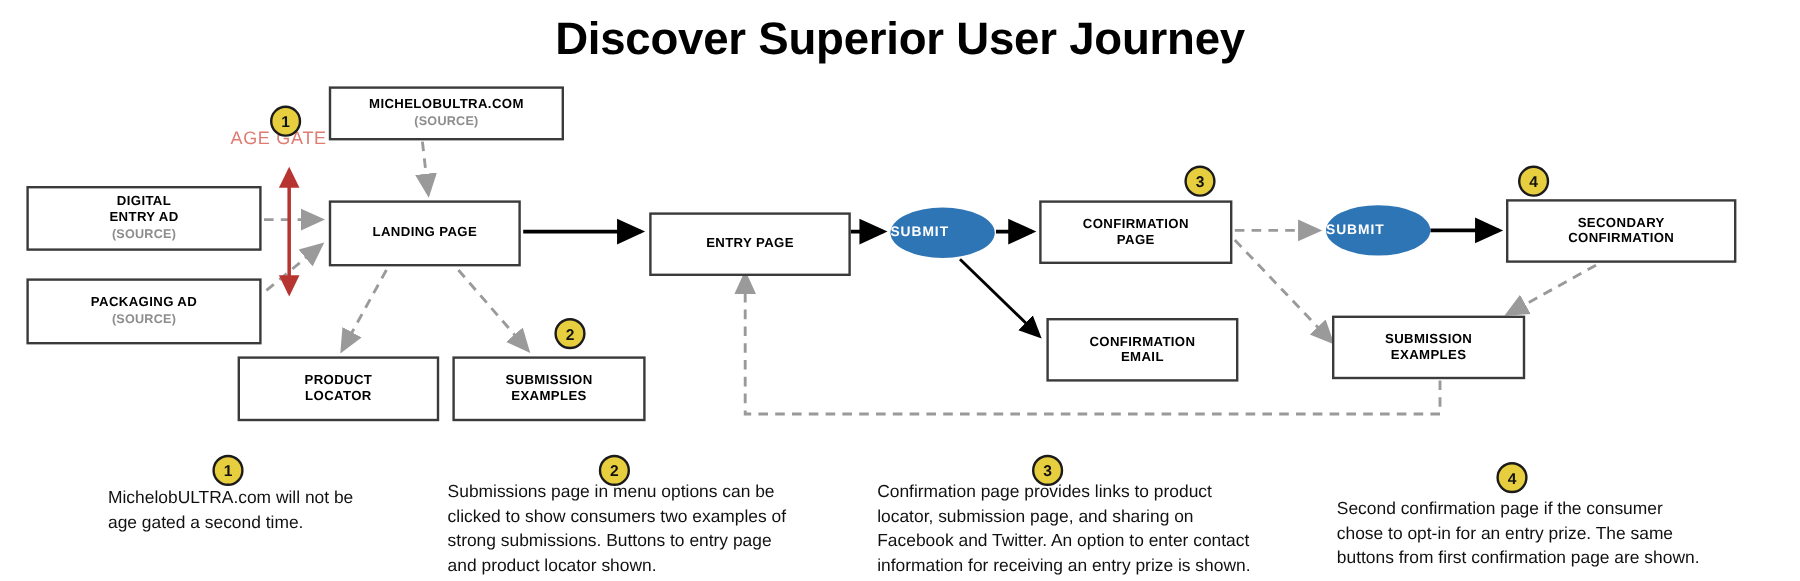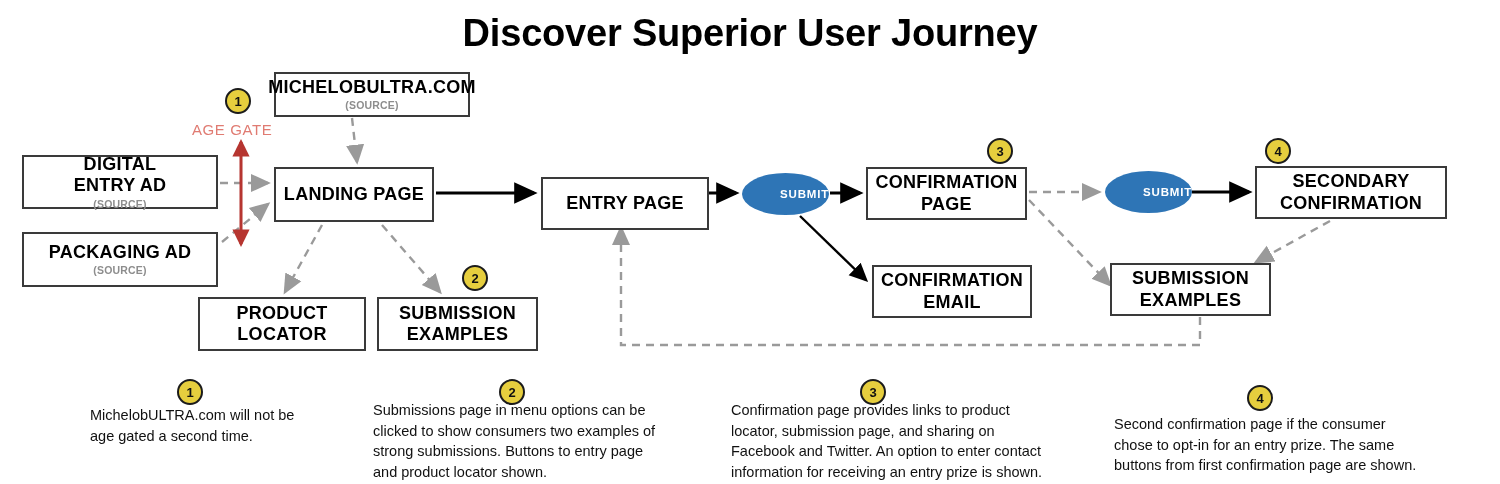--- a/index.html
+++ b/index.html
@@ -48,37 +48,37 @@
     flex-direction: column;
     align-items: center;
     justify-content: center;
     text-align: center;
     color: #000000;
     font-weight: bold;
     letter-spacing: 0.3px;
     line-height: 1.18;
     z-index: 3;
   }
-  .node .ttl { font-size: 18px; }
+  .node .ttl { font-size: 11px; }
   .node .sub {
     font-size: 10.5px;
     font-weight: bold;
     color: #8d8d8d;
     letter-spacing: 0.2px;
     margin-top: 1px;
   }
 
   .pill {
     position: absolute;
     box-sizing: border-box;
     background: #2E75B6;
     border-radius: 50%;
     display: flex;
     align-items: center;
-    justify-content: flex-end;
+    justify-content: flex-start;
     color: #ffffff;
     font-size: 11.5px;
     font-weight: bold;
     letter-spacing: 0.8px;
     z-index: 3;
   }
 
   .badge {
     position: absolute;
     box-sizing: border-box;
@@ -223,21 +223,21 @@
   <div class="node" style="left:1255px; top:166px; width:192px; height:53px;">
     <div class="ttl">SECONDARY</div>
     <div class="ttl">CONFIRMATION</div>
   </div>
 
   <div class="node" style="left:1110px; top:263px; width:161px; height:53px;">
     <div class="ttl">SUBMISSION</div>
     <div class="ttl">EXAMPLES</div>
   </div>
 
-  <div class="agegate-label" style="left:192px; top:121px;text-align:right;">AGE GATE</div>
+  <div class="agegate-label" style="left:192px; top:107px;text-align:right;">AGE GATE</div>
 
   <div class="badge" style="left:225px; top:88px;">1</div>
   <div class="badge" style="left:462px; top:265px;">2</div>
   <div class="badge" style="left:987px; top:138px;">3</div>
   <div class="badge" style="left:1265px; top:138px;">4</div>
 
   <div class="badge" style="left:177px; top:379px;">1</div>
   <div class="note" style="left:90px; top:405px; width:270px;">
     <div>MichelobULTRA.com will not be</div>
     <div>age gated a second time.</div>

